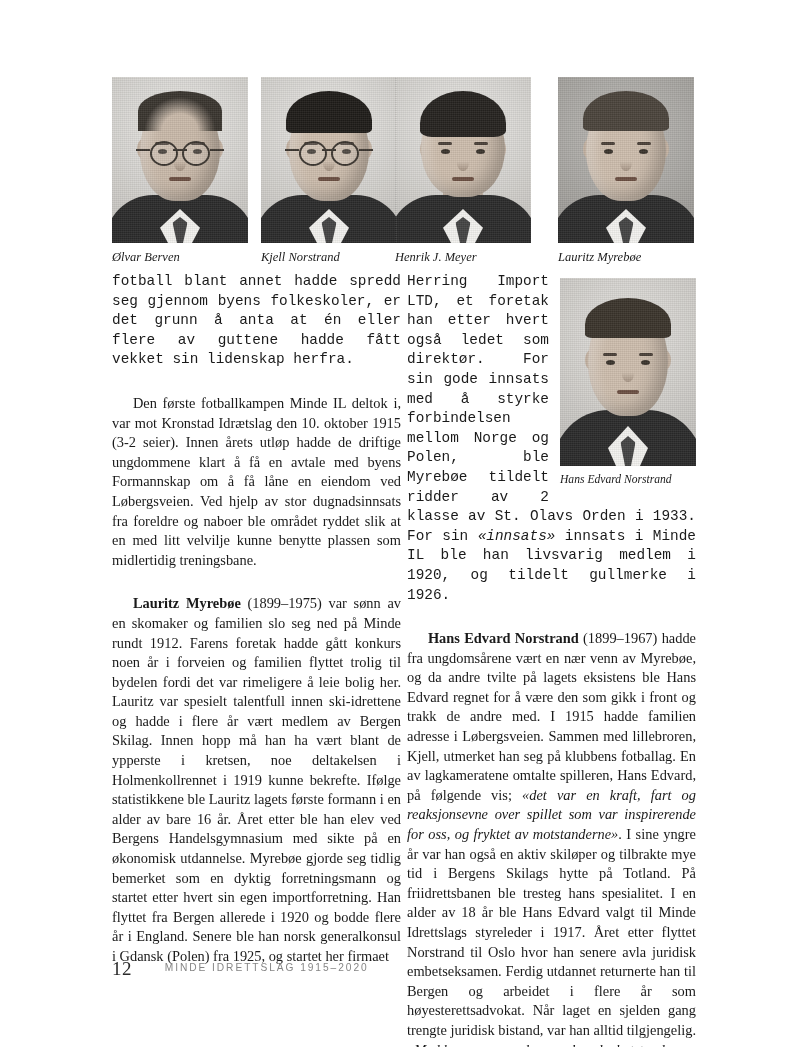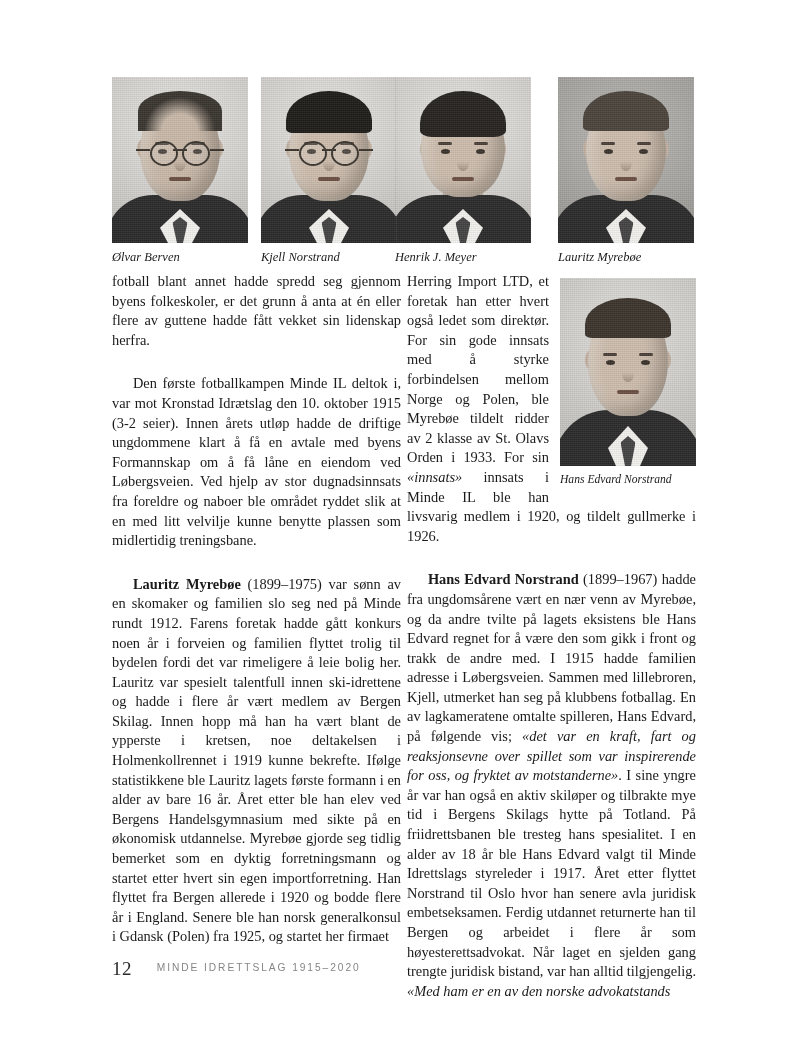--- a/index.html
+++ b/index.html
@@ -234,21 +234,21 @@
     line-height: 19.6px;
     text-align: justify;
     hyphens: auto;
     -webkit-hyphens: auto;
   }
   .col.left  { left: 112px; }
   .col.right { left: 407px; width: 289px; }
 
   .col p { margin: 0; }
   .col p.indent { text-indent: 1.45em; margin-top: 24px; }
-  .col p.flush  { text-indent: 0; }
+  .col p.flush  { text-indent: 0; font-family: Liberation Mono, monospace; }
   b { font-weight: bold; }
   i { font-style: italic; }
 
   
   .inset {
     float: right;
     width: 136px;
     margin: 6px 0 2px 11px;
     shape-margin: 6px;
   }
@@ -262,21 +262,21 @@
     top: 958px;
     display: flex;
     align-items: center;
   }
   .folio {
     font-size: 19px;
     color: #2a2a2a;
     letter-spacing: .02em;
   }
   .runhead {
-    margin-left: 25px;
+    margin-left: 33px;
     font-family: "Liberation Sans", "DejaVu Sans", sans-serif;
     font-size: 10.2px;
     letter-spacing: .19em;
     color: #858585;
     text-transform: uppercase;
     position: relative;
     top: -2px;
   }
 </style>
 </head>

